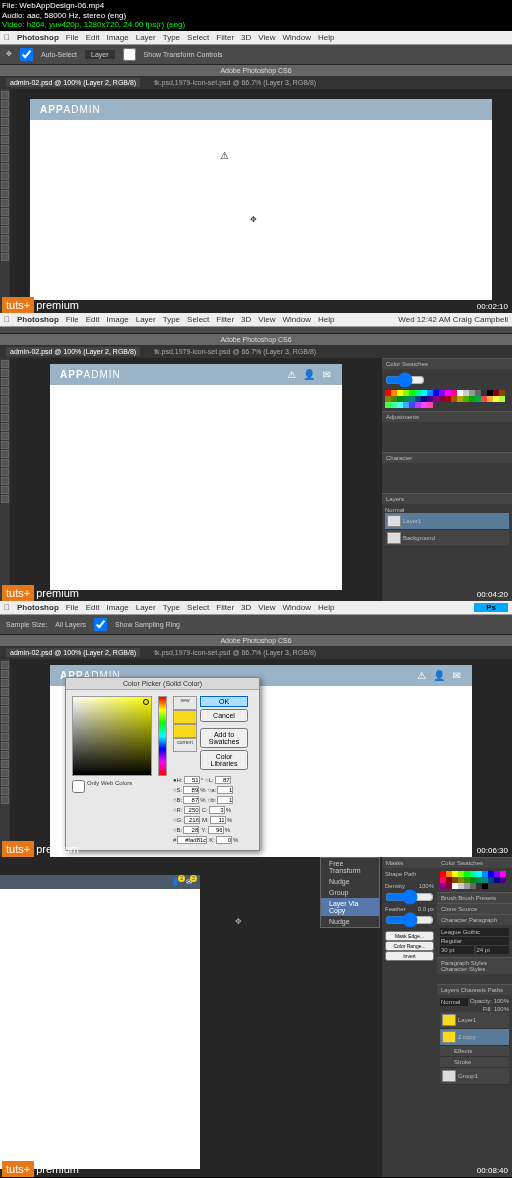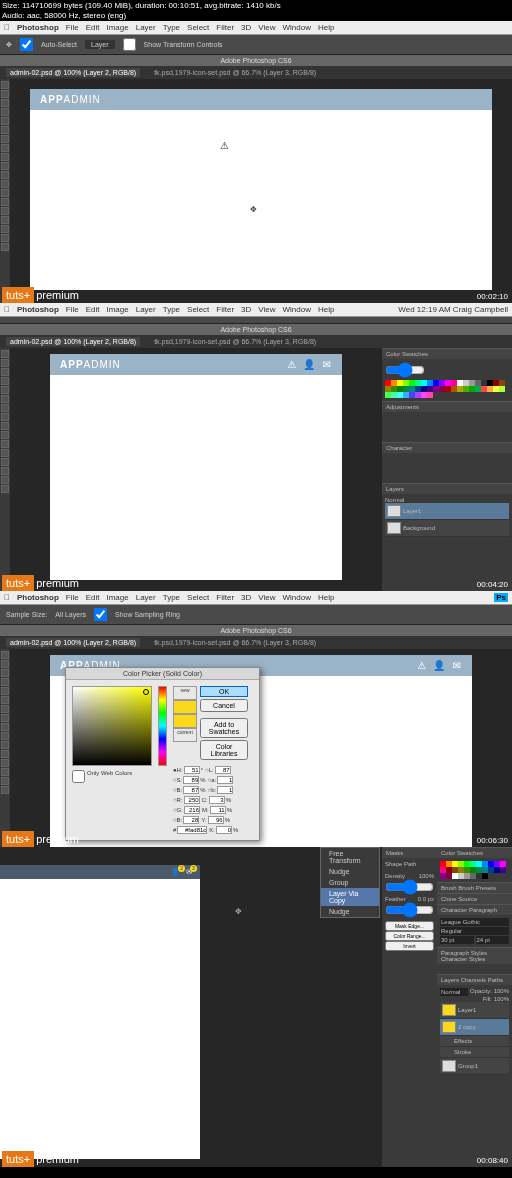--- a/index.html
+++ b/index.html
@@ -49,22 +49,23 @@
 .menu .hl{background:#5577aa;color:#fff}
 .layer{display:flex;align-items:center;gap:2px;padding:2px;background:#444;border-bottom:1px solid #333}
 .layer.sel{background:#5a7a9a}
 .lthumb{width:14px;height:12px;background:#ddd;border:1px solid #888}
 .rng{width:40px}
 </style>
 </head>
 <body>
 
 <div class="info">
-  <div>Size: 114710699 bytes (109.40 MiB), duration: 00:10:51, avg.bitrate: 1410 kb/s</div>
+  <div>File: WebAppDesign-06.mp4</div>
   <div>Audio: aac, 58000 Hz, stereo (eng)</div>
+  <div class="g">Video: h264, yuv420p, 1280x720, 24.00 fps(r) (eng)</div>
 </div>
 
 <div class="seg" style="height:282px">
   <div class="menubar">
     <span></span>
     <span class="app">Photoshop</span>
     <span>File</span>
     <span>Edit</span>
     <span>Image</span>
     <span>Layer</span>
@@ -134,21 +135,21 @@
     <span>Image</span>
       <span>Layer</span>
     <span>Type</span>
       <span>Select</span>
     <span>Filter</span>
       <span>3D</span>
     <span>View</span>
       <span>Window</span>
     <span>Help</span>
     <div class="mbright">
-        <span>Wed 12:19 AM  Craig Campbell</span>
+        <span>Wed 12:42 AM  Craig Campbell</span>
       </div>
   </div>
   <div class="optbar"></div>
   <div class="titlebar">Adobe Photoshop CS6</div>
   <div class="tabs">
     <span class="act">admin-02.psd @ 100% (Layer 2, RGB/8)</span>
     <span>tk.psd,1979-icon-set.psd @ 66.7% (Layer 3, RGB/8)</span>
   </div>
   <div class="main" style="height:243px">
     <div class="tools">
@@ -262,21 +263,21 @@
     <span>Image</span>
       <span>Layer</span>
     <span>Type</span>
       <span>Select</span>
     <span>Filter</span>
       <span>3D</span>
     <span>View</span>
       <span>Window</span>
     <span>Help</span>
     <div class="mbright">
-        <span style="background:#0af;color:#000;padding:0 2px;font-weight:bold">Ps</span>
+        <span style="background:#0af;color:#000;padding:0 12px;font-weight:bold">Ps</span>
       </div>
   </div>
   <div class="optbar">
     <span>Sample Size:</span>
     <span>All Layers</span>
     <input type="checkbox" checked="" style="">
     <span>Show Sampling Ring</span>
   </div>
   <div class="titlebar">Adobe Photoshop CS6</div>
   <div class="tabs">

